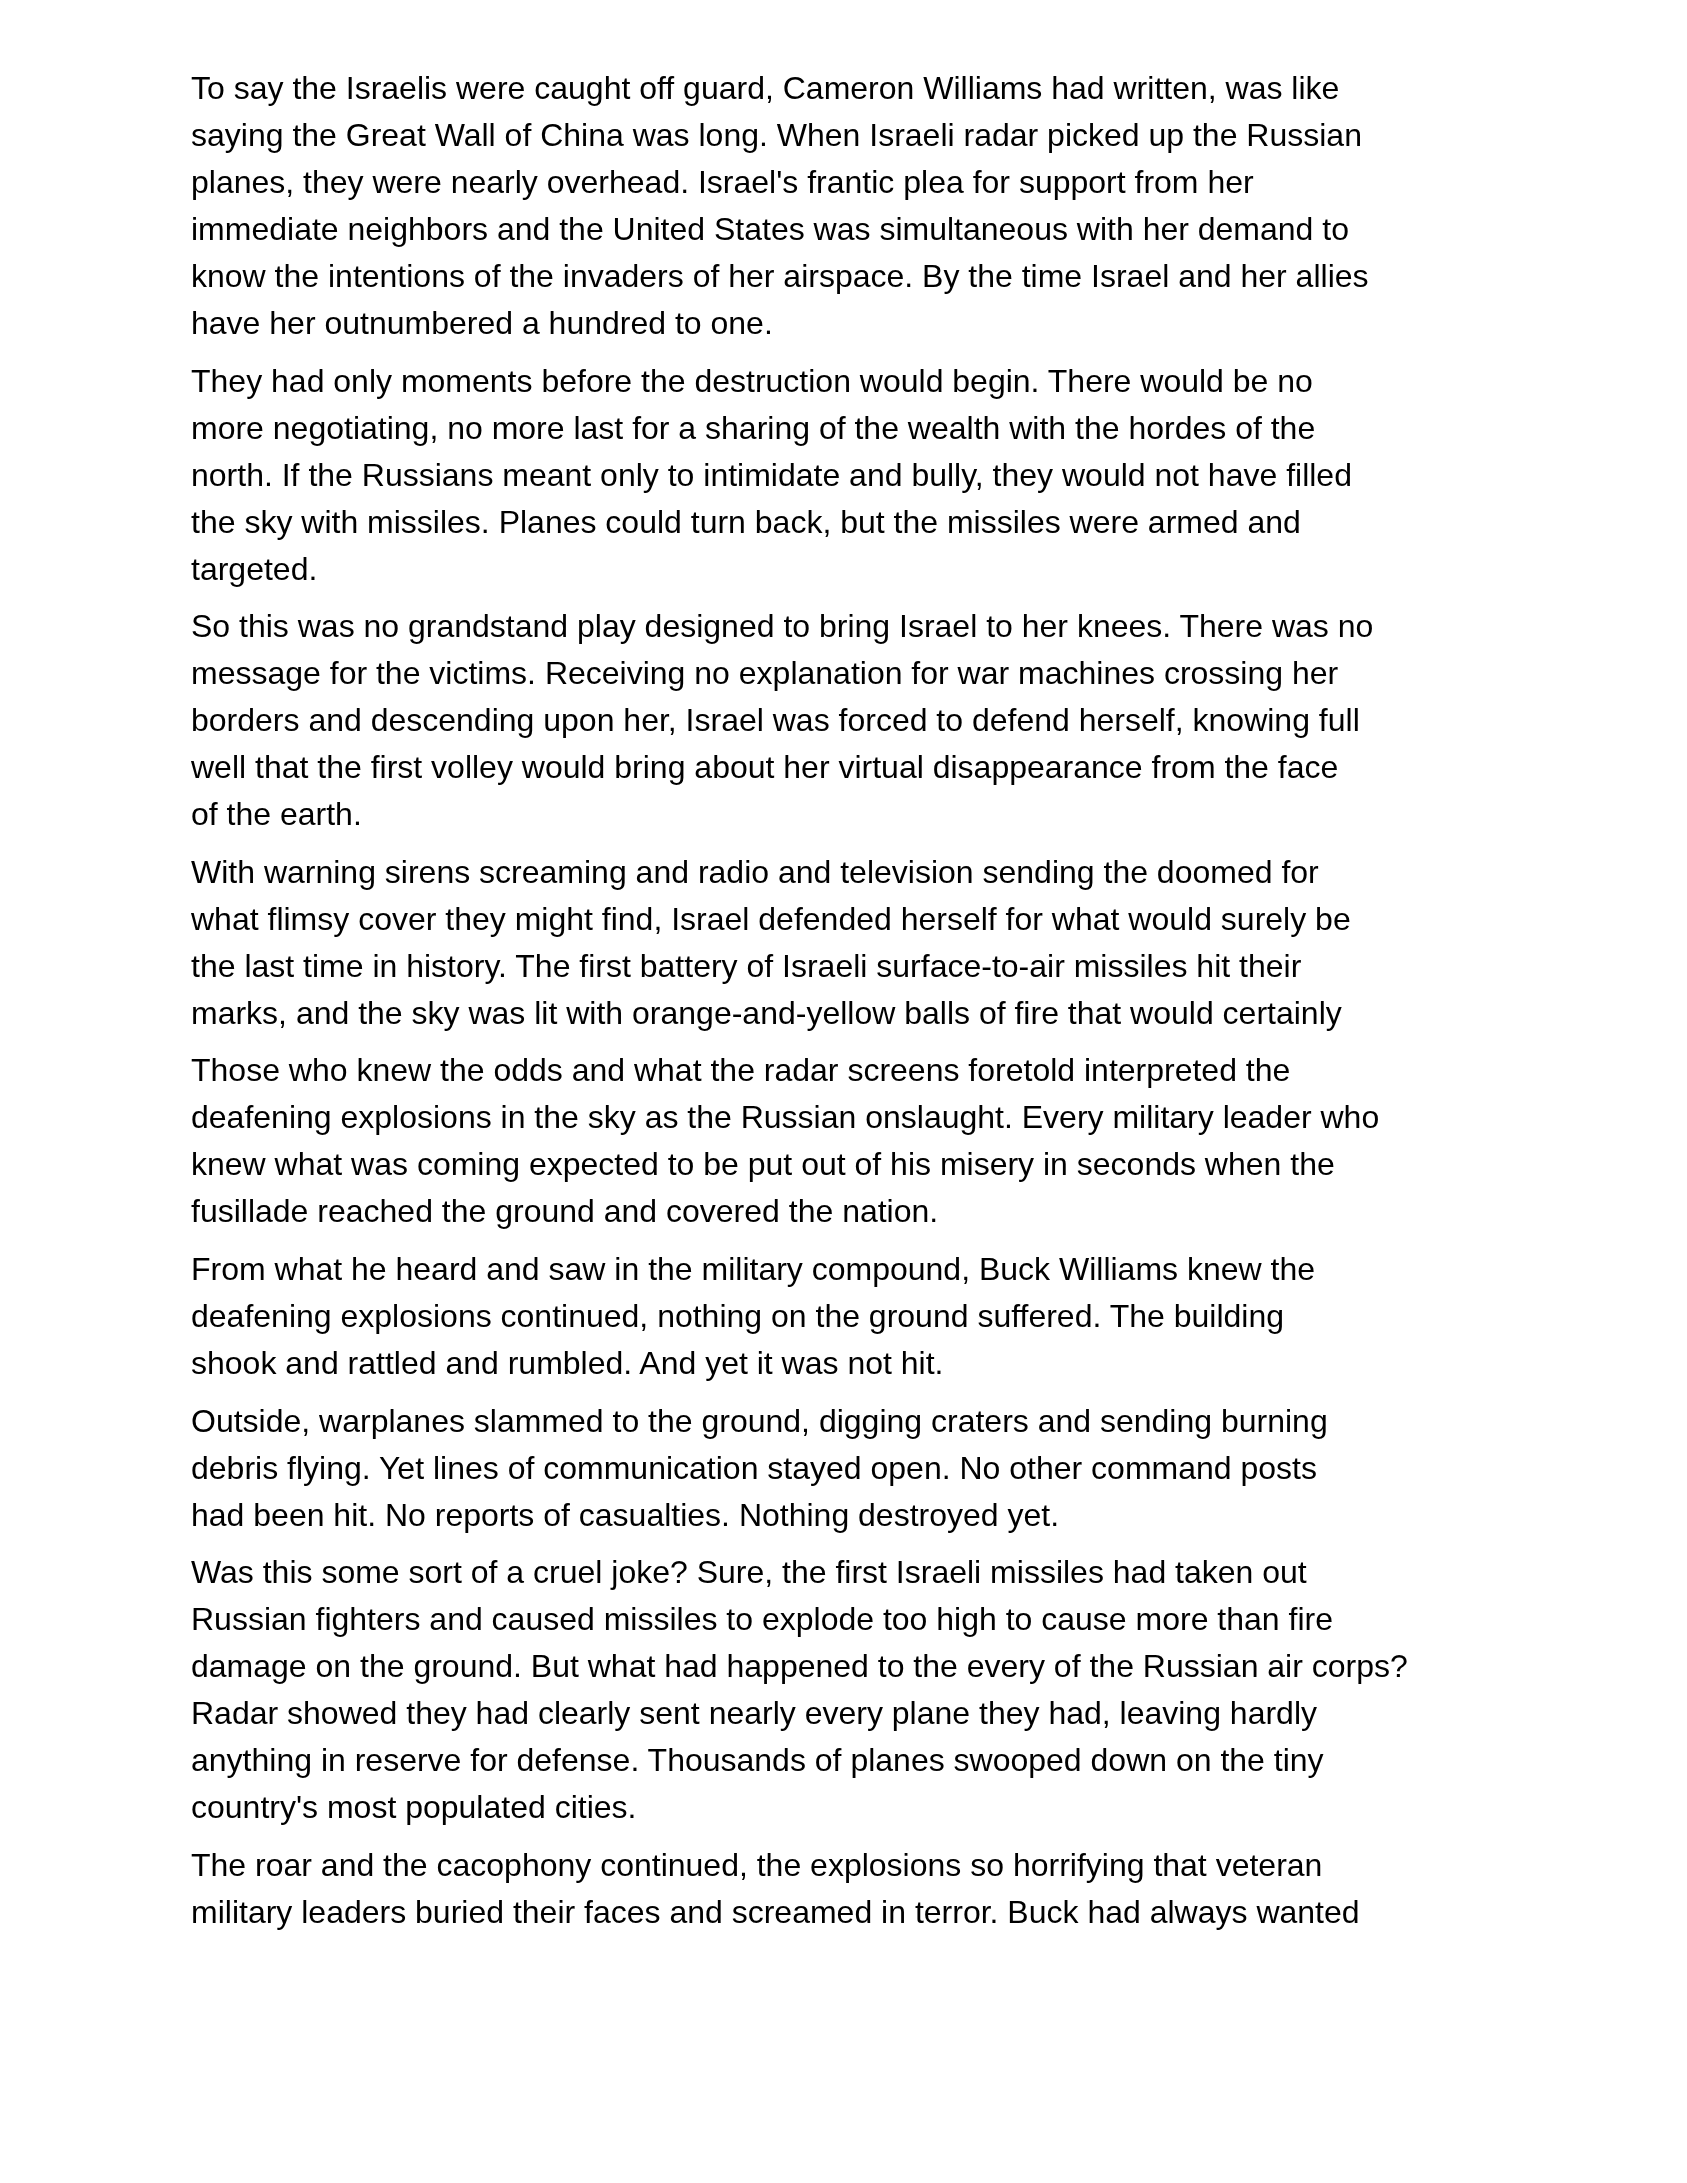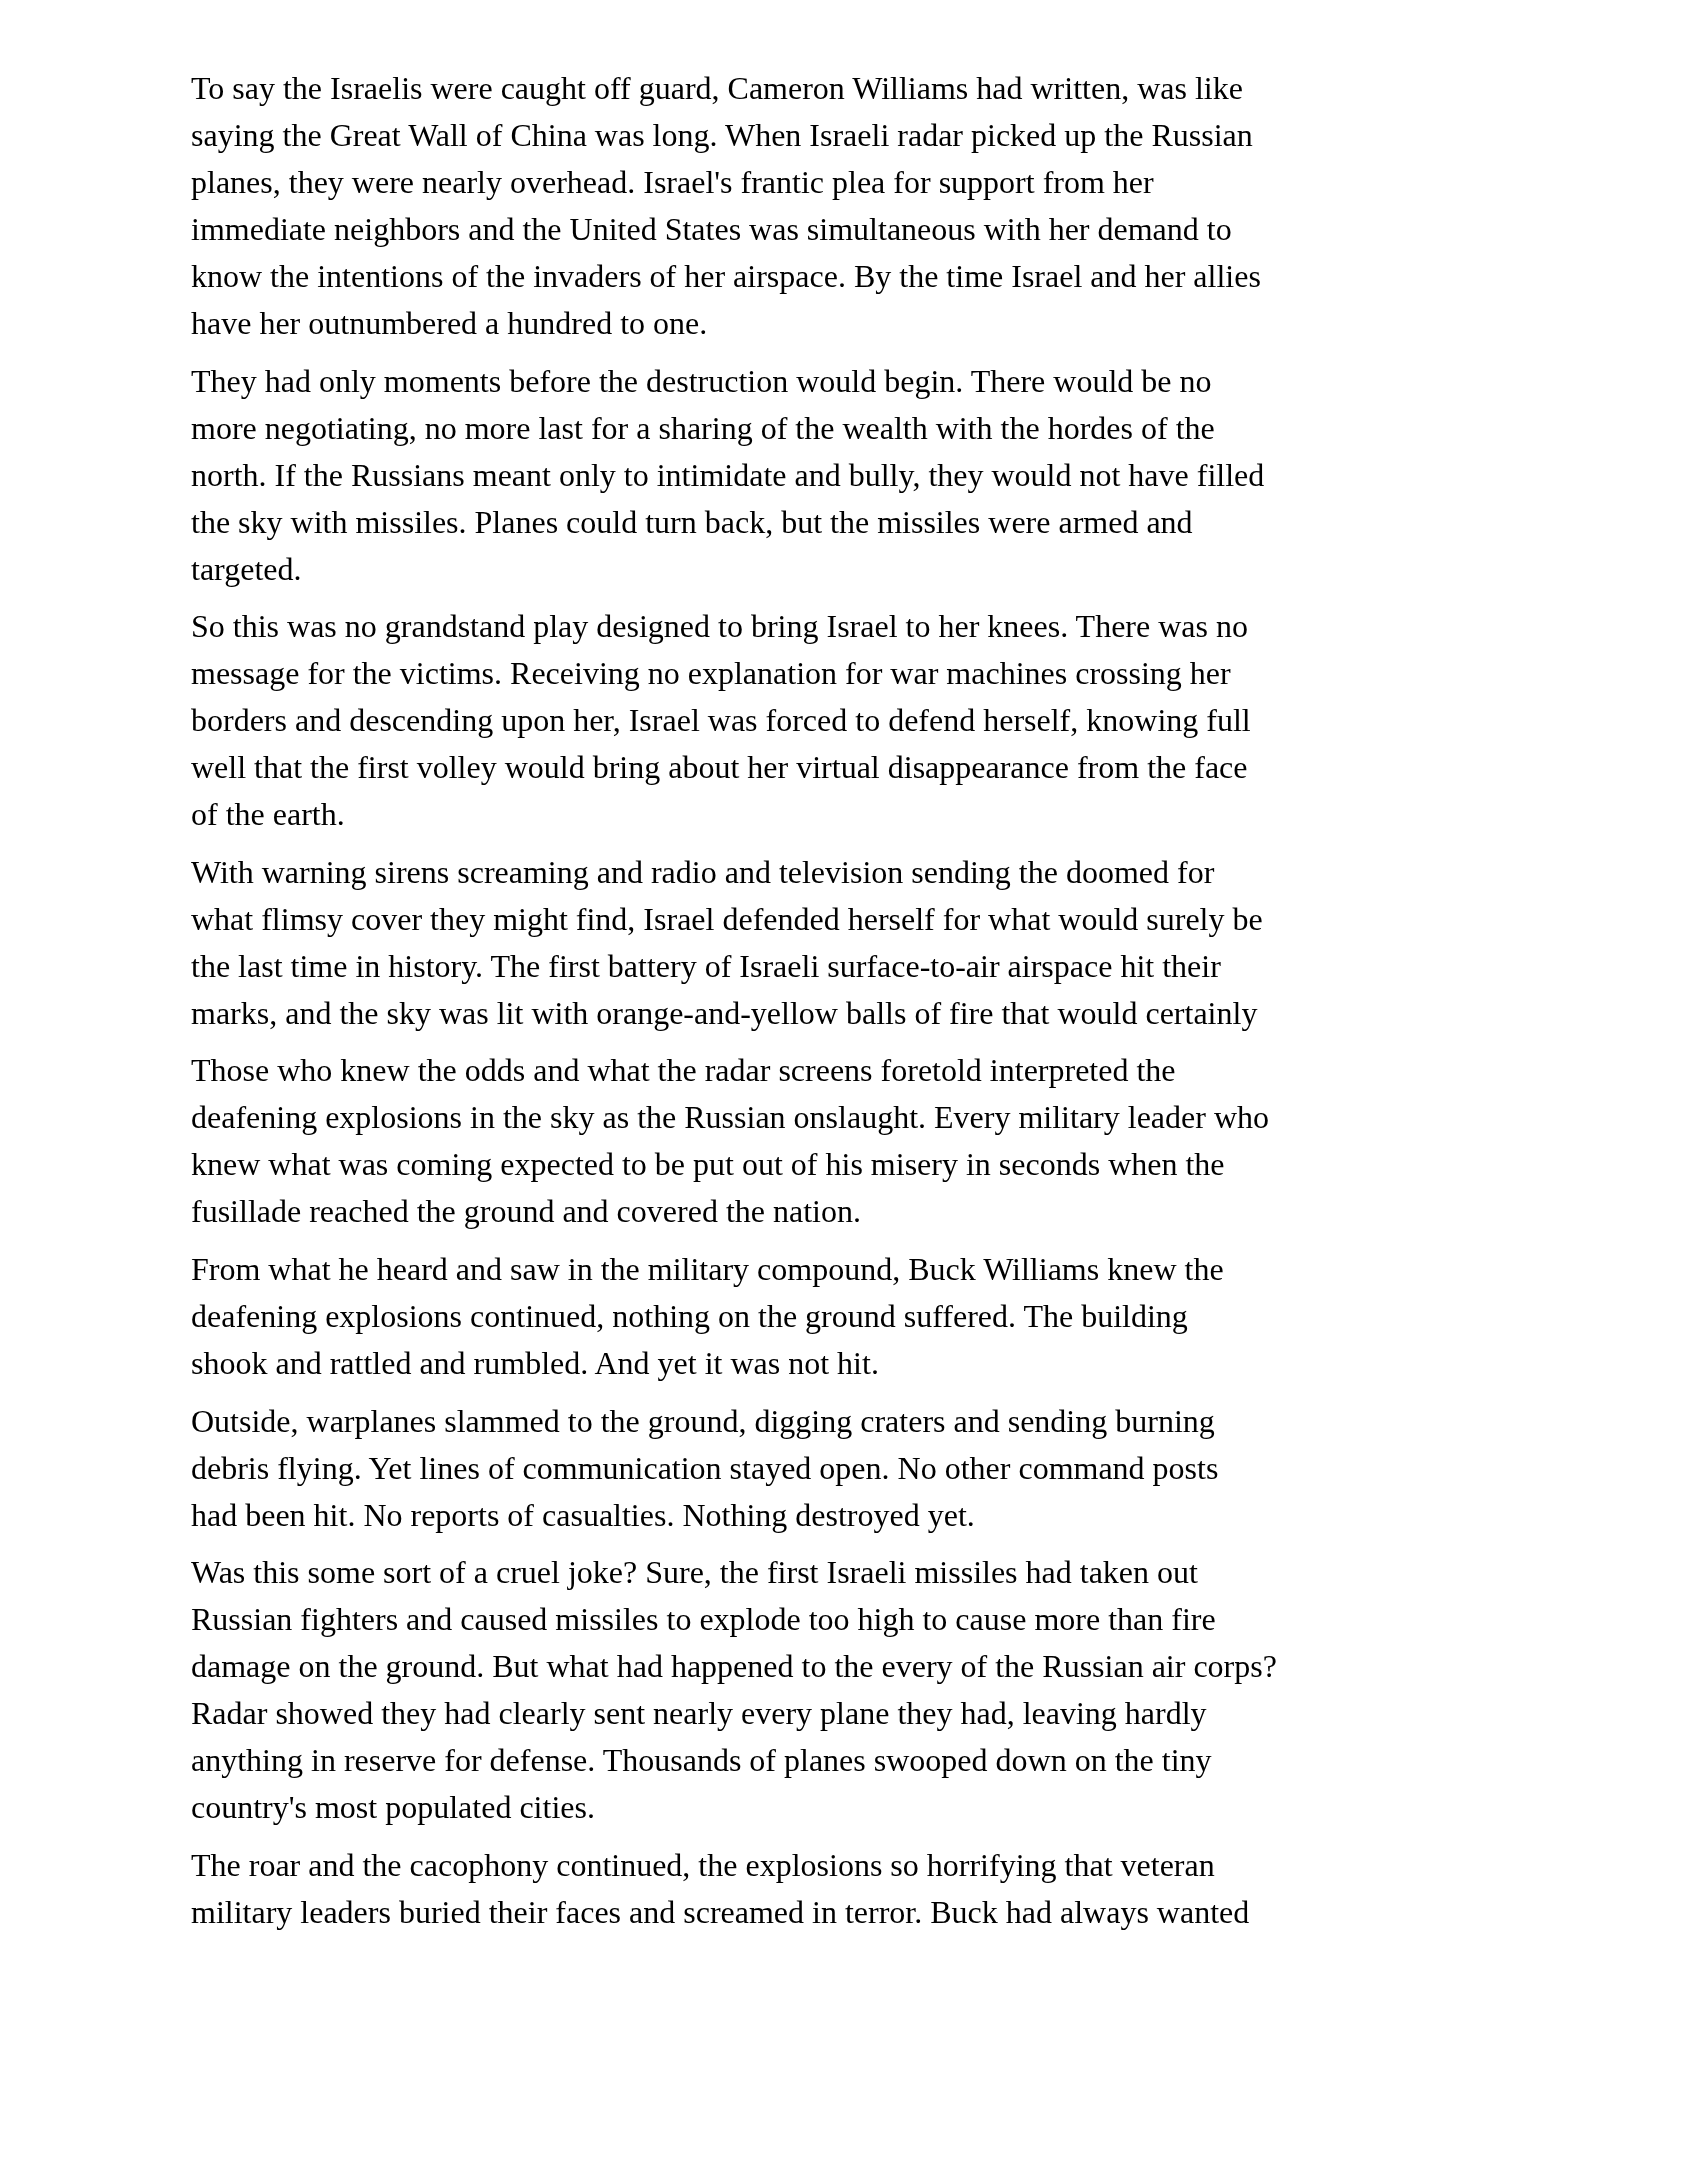--- a/index.html
+++ b/index.html
@@ -12,21 +12,21 @@
     width: 1687px;
     height: 2183px;
     background: #ffffff;
     overflow: hidden;
   }
   article[data-name="text-column"] {
     box-sizing: border-box;
     width: 100%;
     height: 100%;
     padding: 65px 179px 0 191px;
-    font-family: Liberation Serif, serif;
+    font-family: Liberation Sans, sans-serif;
     font-size: 32px;
     line-height: 47px;
     color: #000000;
   }
   article p {
     margin: 0 0 10.6px 0;
     padding: 0;
   }
   .line {
     display: block;
@@ -56,21 +56,21 @@
       <p data-name="paragraph">
         <span class="line" data-name="text-line">So this was no grandstand play designed to bring Israel to her knees. There was no</span>
         <span class="line" data-name="text-line">message for the victims. Receiving no explanation for war machines crossing her</span>
         <span class="line" data-name="text-line">borders and descending upon her, Israel was forced to defend herself, knowing full</span>
         <span class="line" data-name="text-line">well that the first volley would bring about her virtual disappearance from the face</span>
         <span class="line" data-name="text-line">of the earth.</span>
       </p>
       <p data-name="paragraph">
         <span class="line" data-name="text-line">With warning sirens screaming and radio and television sending the doomed for</span>
         <span class="line" data-name="text-line">what flimsy cover they might find, Israel defended herself for what would surely be</span>
-        <span class="line" data-name="text-line">the last time in history. The first battery of Israeli surface-to-air airspace hit their</span>
+        <span class="line" data-name="text-line">the last time in history. The first battery of Israeli surface-to-air missiles hit their</span>
         <span class="line" data-name="text-line">marks, and the sky was lit with orange-and-yellow balls of fire that would certainly</span>
       </p>
       <p data-name="paragraph">
         <span class="line" data-name="text-line">Those who knew the odds and what the radar screens foretold interpreted the</span>
         <span class="line" data-name="text-line">deafening explosions in the sky as the Russian onslaught. Every military leader who</span>
         <span class="line" data-name="text-line">knew what was coming expected to be put out of his misery in seconds when the</span>
         <span class="line" data-name="text-line">fusillade reached the ground and covered the nation.</span>
       </p>
       <p data-name="paragraph">
         <span class="line" data-name="text-line">From what he heard and saw in the military compound, Buck Williams knew the</span>

